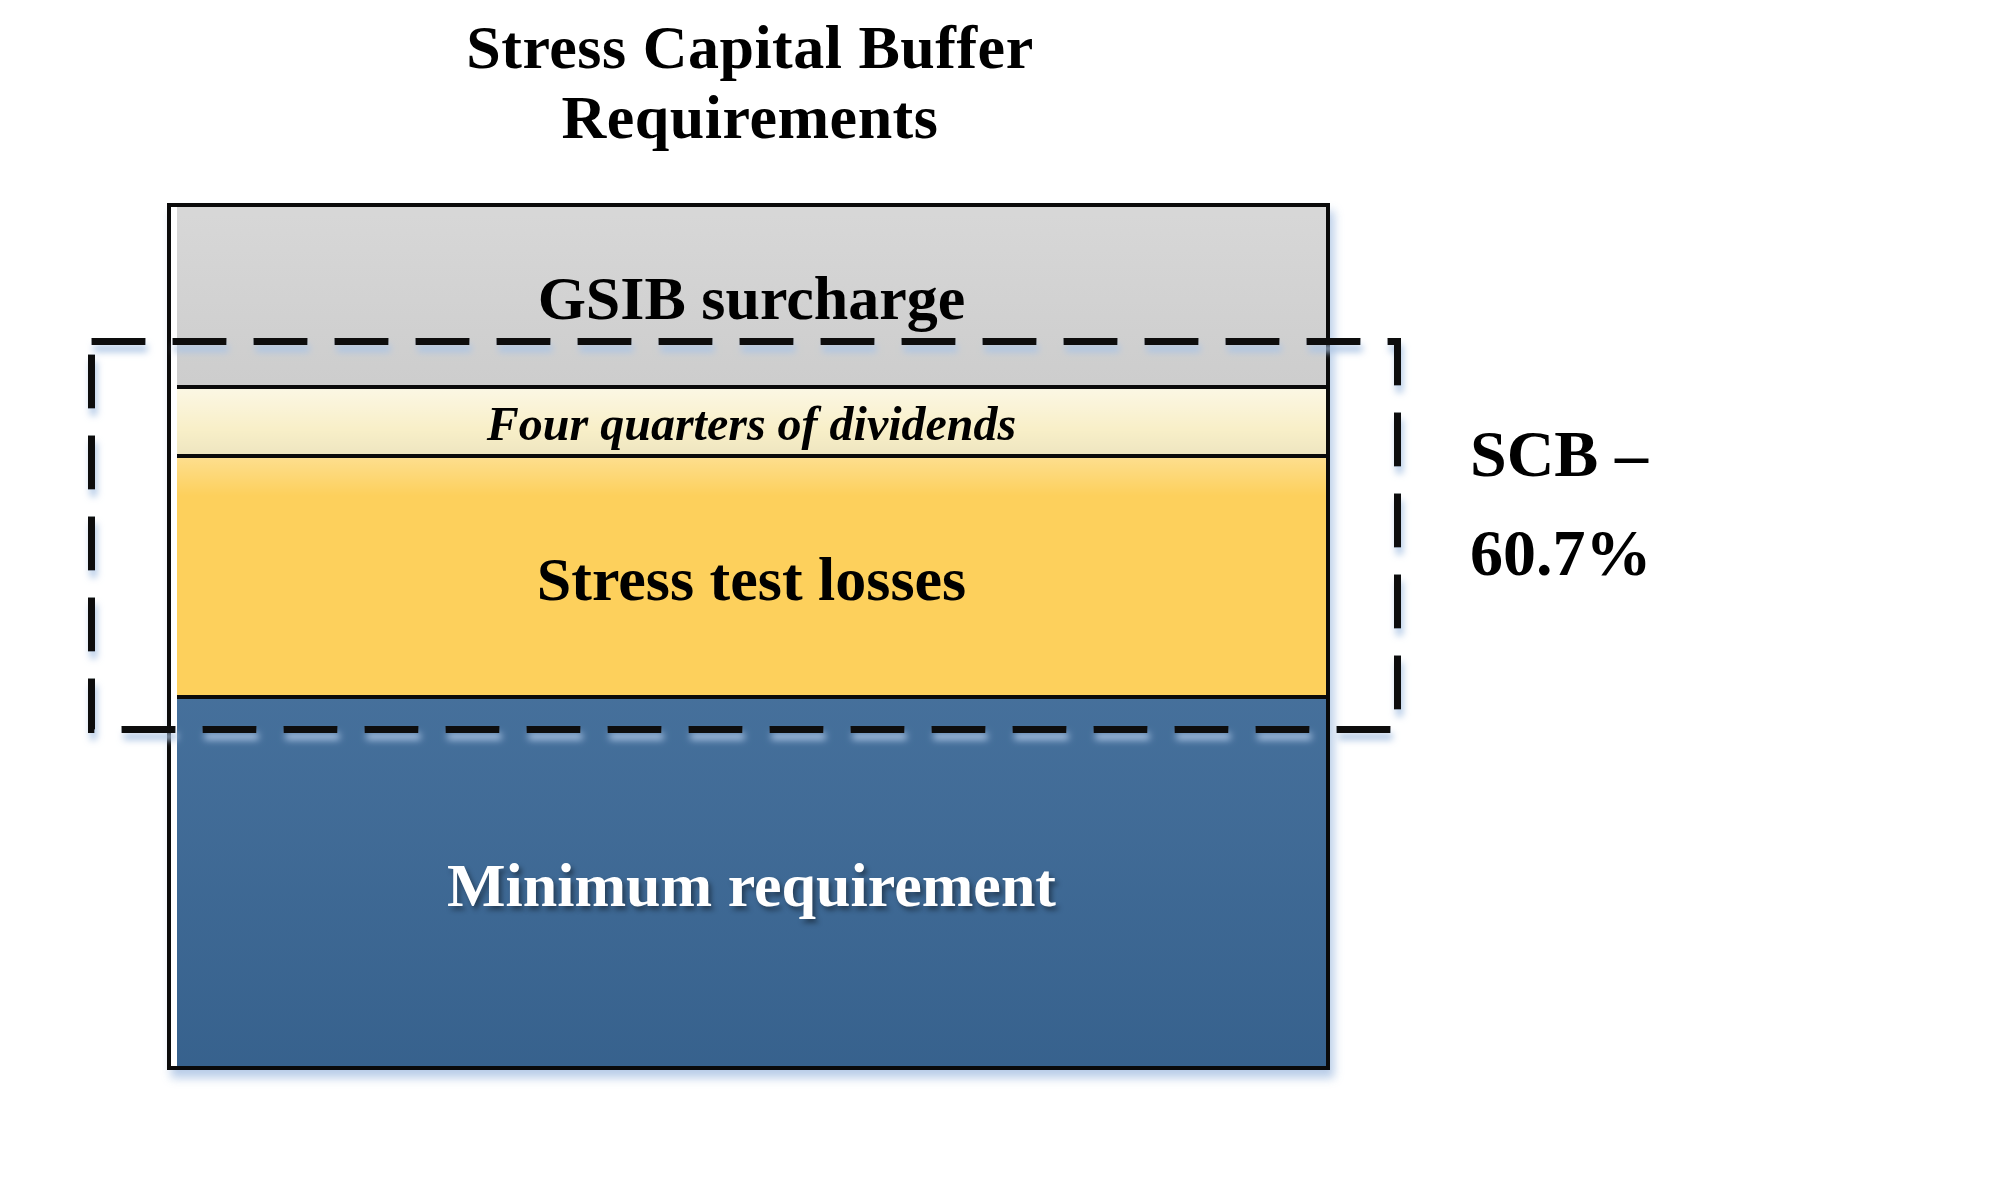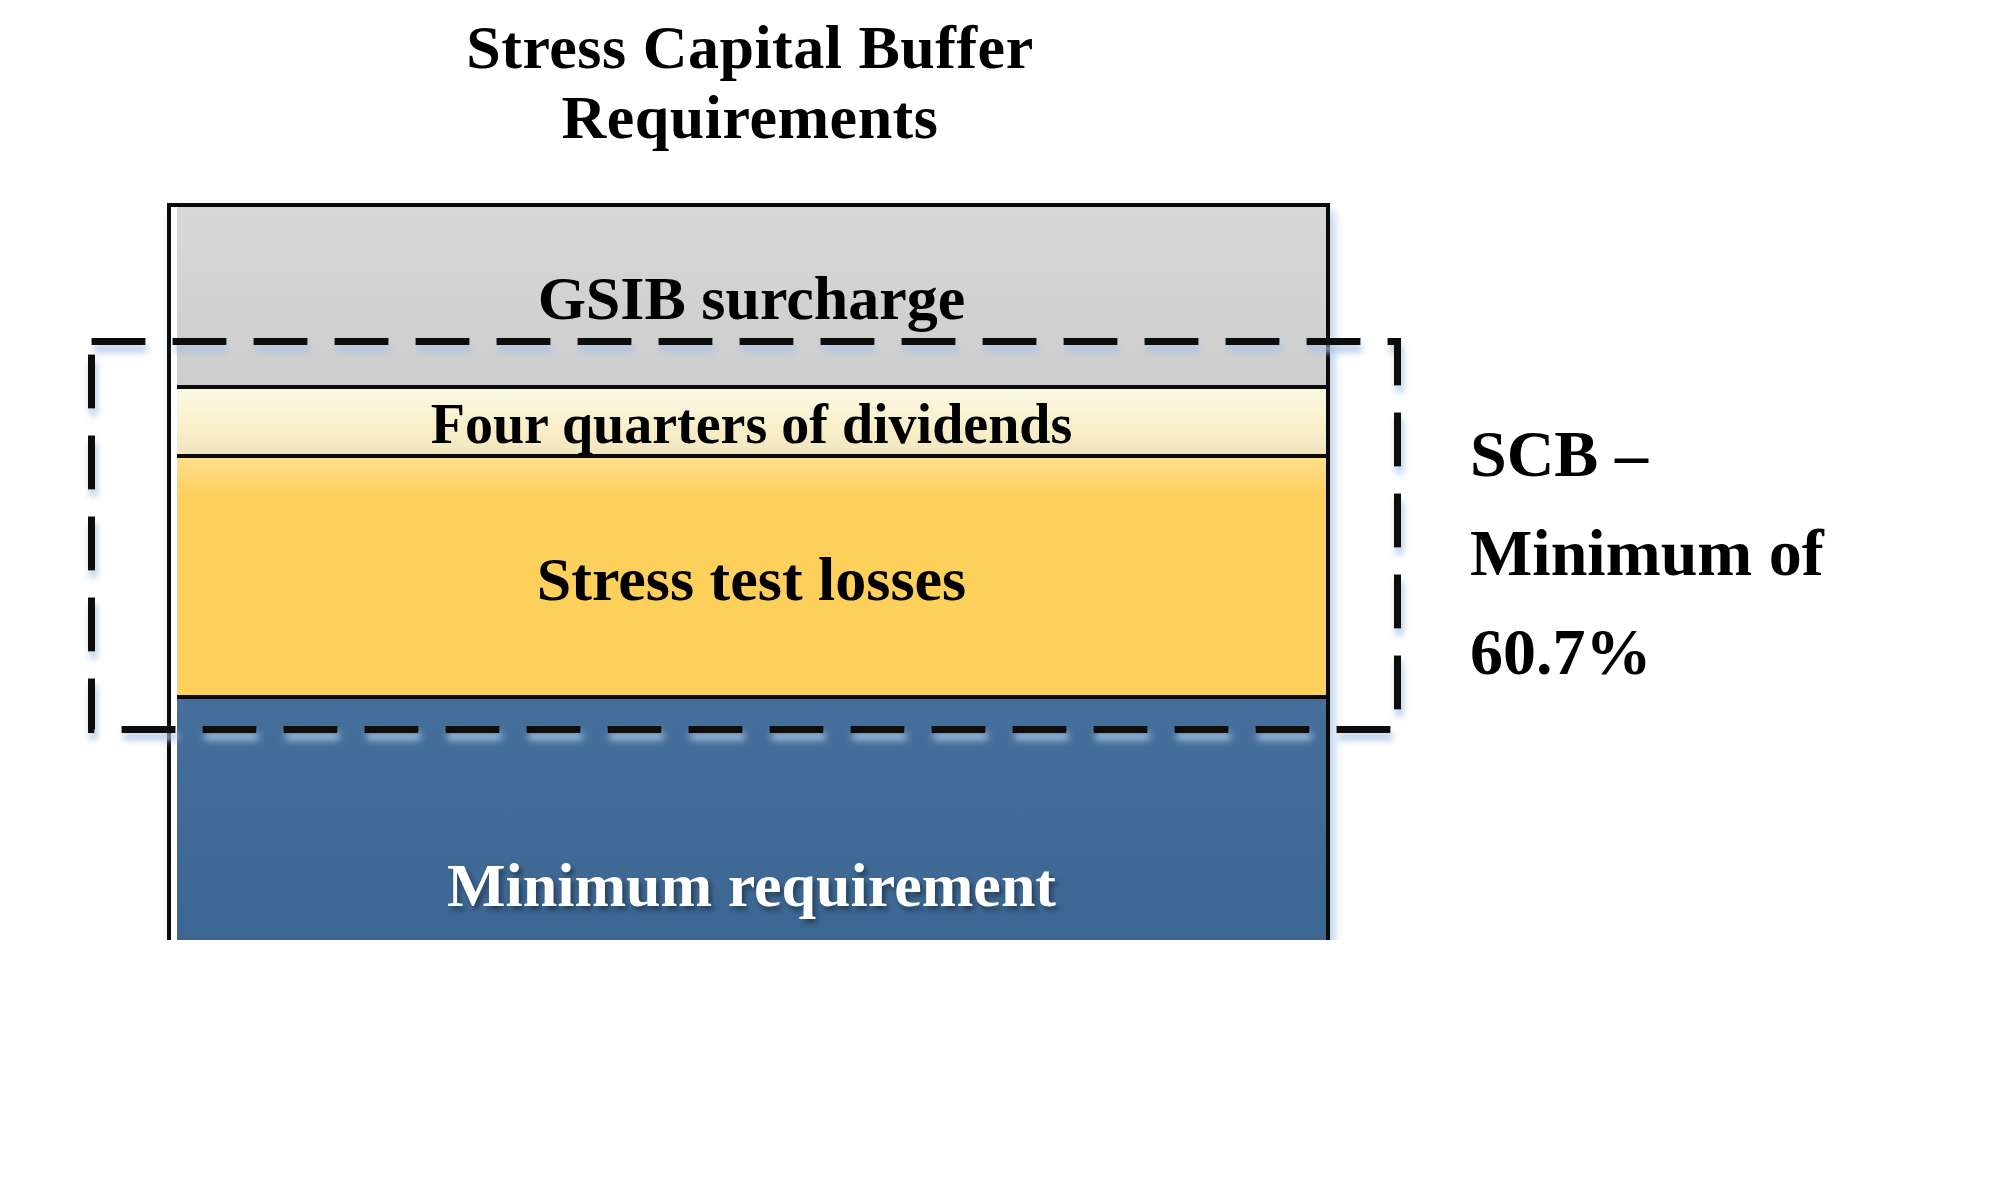--- a/index.html
+++ b/index.html
@@ -3,21 +3,21 @@
 <meta charset="utf-8">
 <style>
   html, body {
     margin: 0;
     padding: 0;
     background: #ffffff;
   }
   .canvas {
     position: relative;
     width: 2000px;
-    height: 940px;
+    height: 1198px;
     background: #ffffff;
     font-family: "Liberation Serif", "DejaVu Serif", serif;
     font-weight: bold;
     color: #000000;
     overflow: hidden;
   }
 
   
   .title {
     position: absolute;
@@ -65,21 +65,21 @@
   }
   .seg-3 {
     flex: 1;
     background-image: linear-gradient(rgba(255,255,255,0.06), rgba(0,0,0,0.05));
   }
   .seg-label {
     font-size: 62px;
     line-height: 1;
     padding-top: 4px;
   }
-  .seg-1 .seg-label { font-size: 56px; }
+  .seg-1 .seg-label { font-size: 48px; font-style: italic; }
   .seg-3 .seg-label { text-shadow: 3px 4px 5px rgba(0, 0, 0, 0.4); }
 
   
   .dash-box {
     position: absolute;
     left: 88px;
     top: 338px;
     overflow: visible;
     pointer-events: none;
   }
@@ -124,17 +124,16 @@
     <defs>
       <filter id="dashShadow" x="-6%" y="-12%" width="114%" height="130%">
         <feDropShadow dx="2" dy="7" stdDeviation="3.5" flood-color="#AAC4E4" flood-opacity="0.95"></feDropShadow>
       </filter>
     </defs>
     <rect x="3.5" y="3.5" width="1306" height="388" fill="none" stroke="#101010" stroke-width="7" stroke-dasharray="54 27" filter="url(#dashShadow)"></rect>
   </svg>
 
   <div class="scb-note">
     <div>SCB –</div>
-    <div>Minimum of</div>
     <div>60.7%</div>
   </div>
 
 </div>
 
 </body></html>

